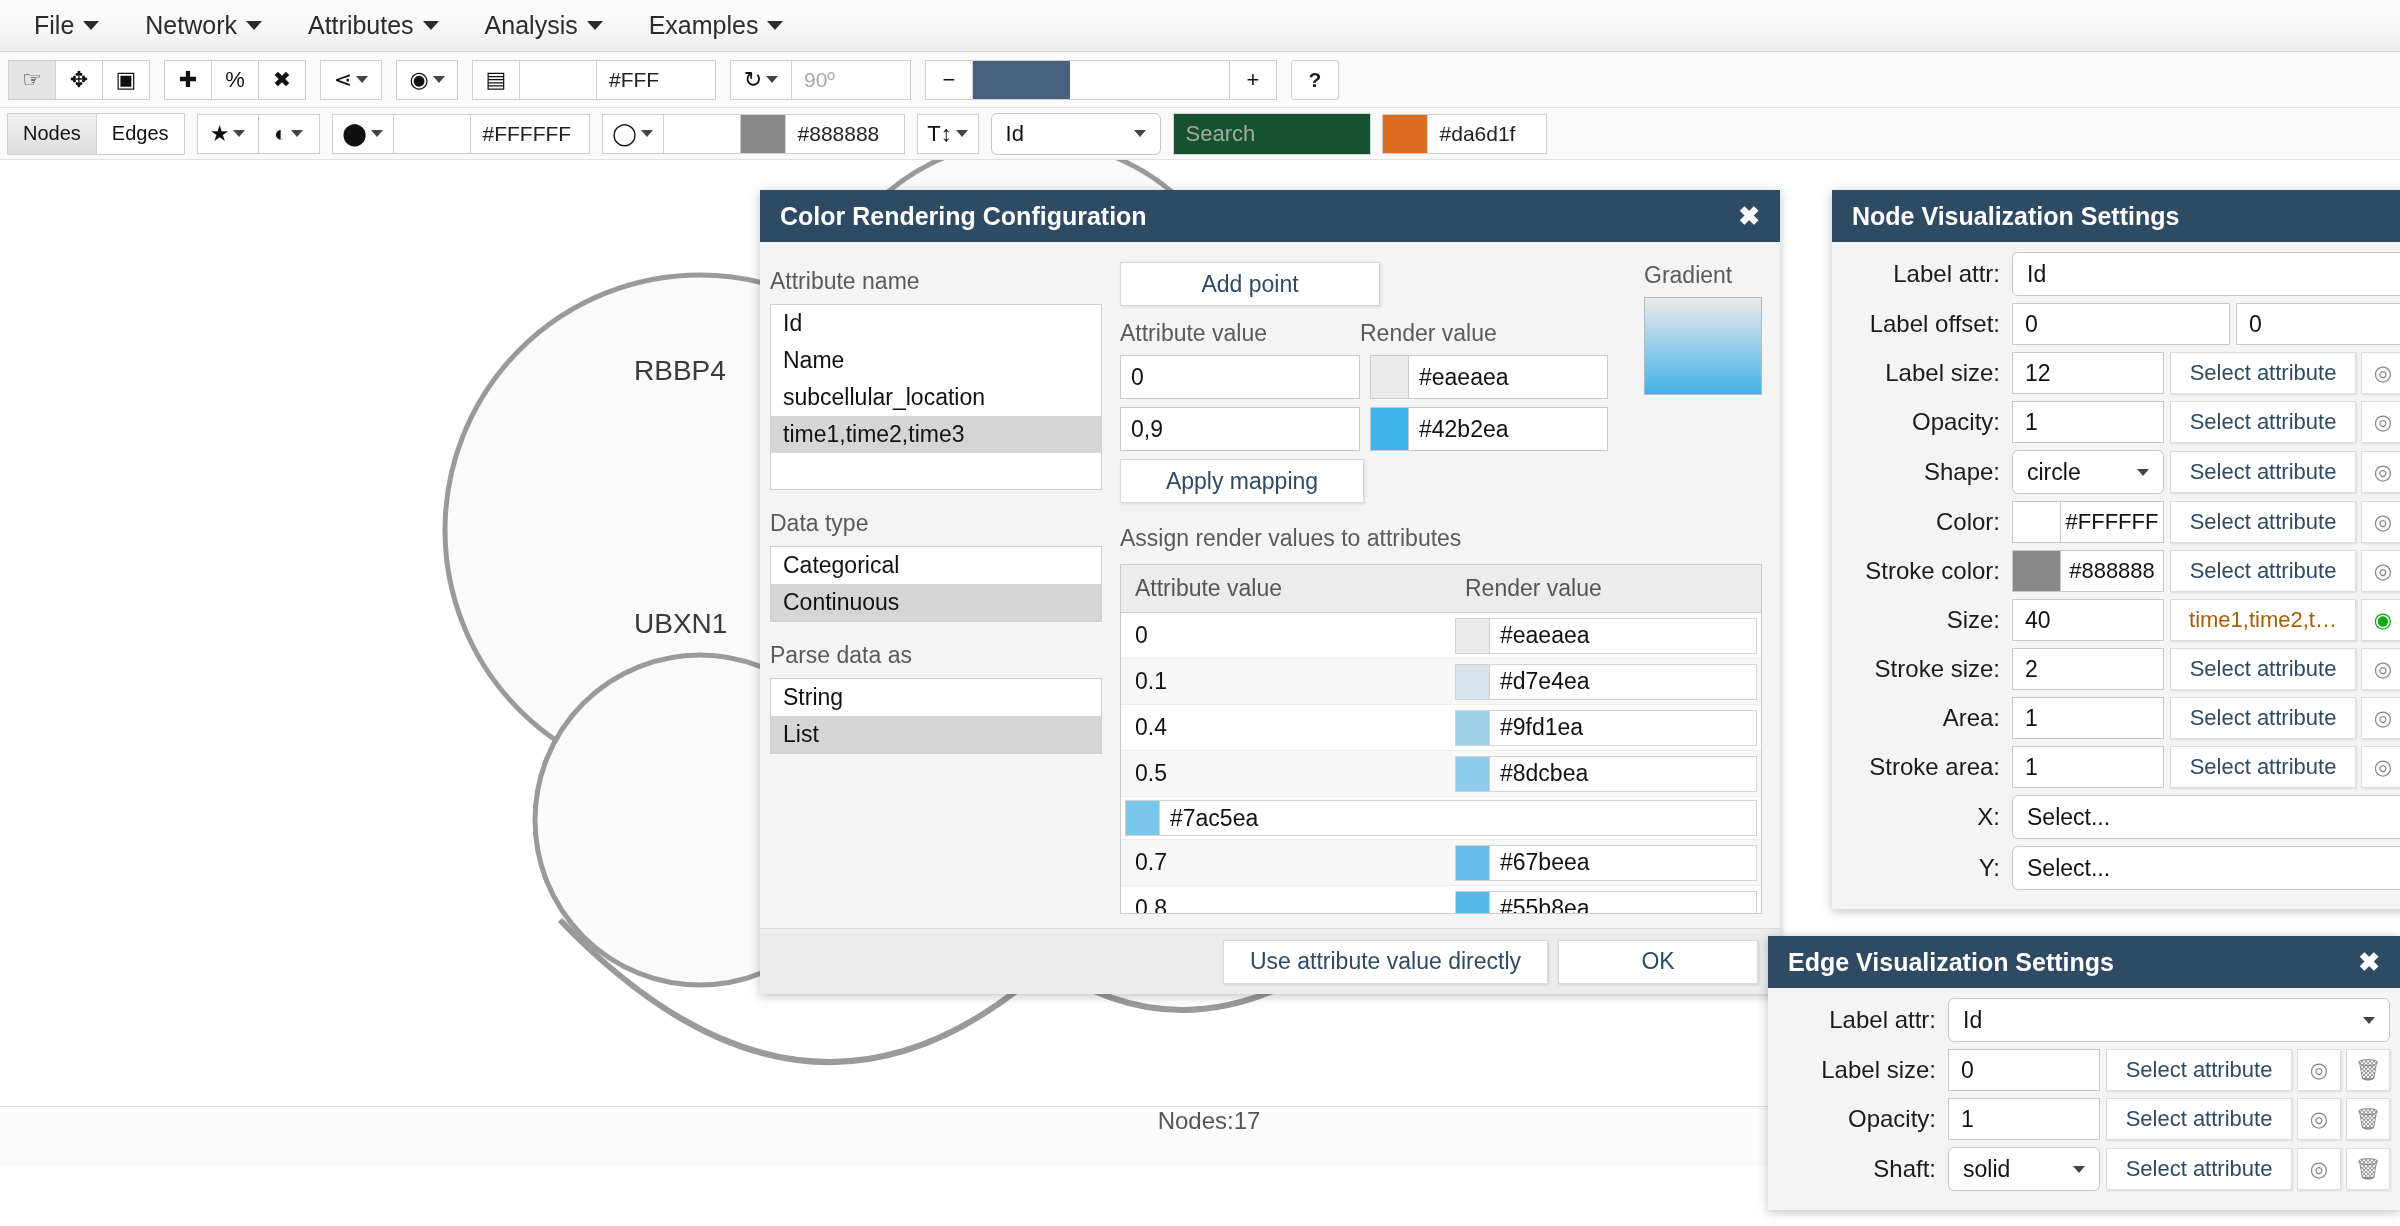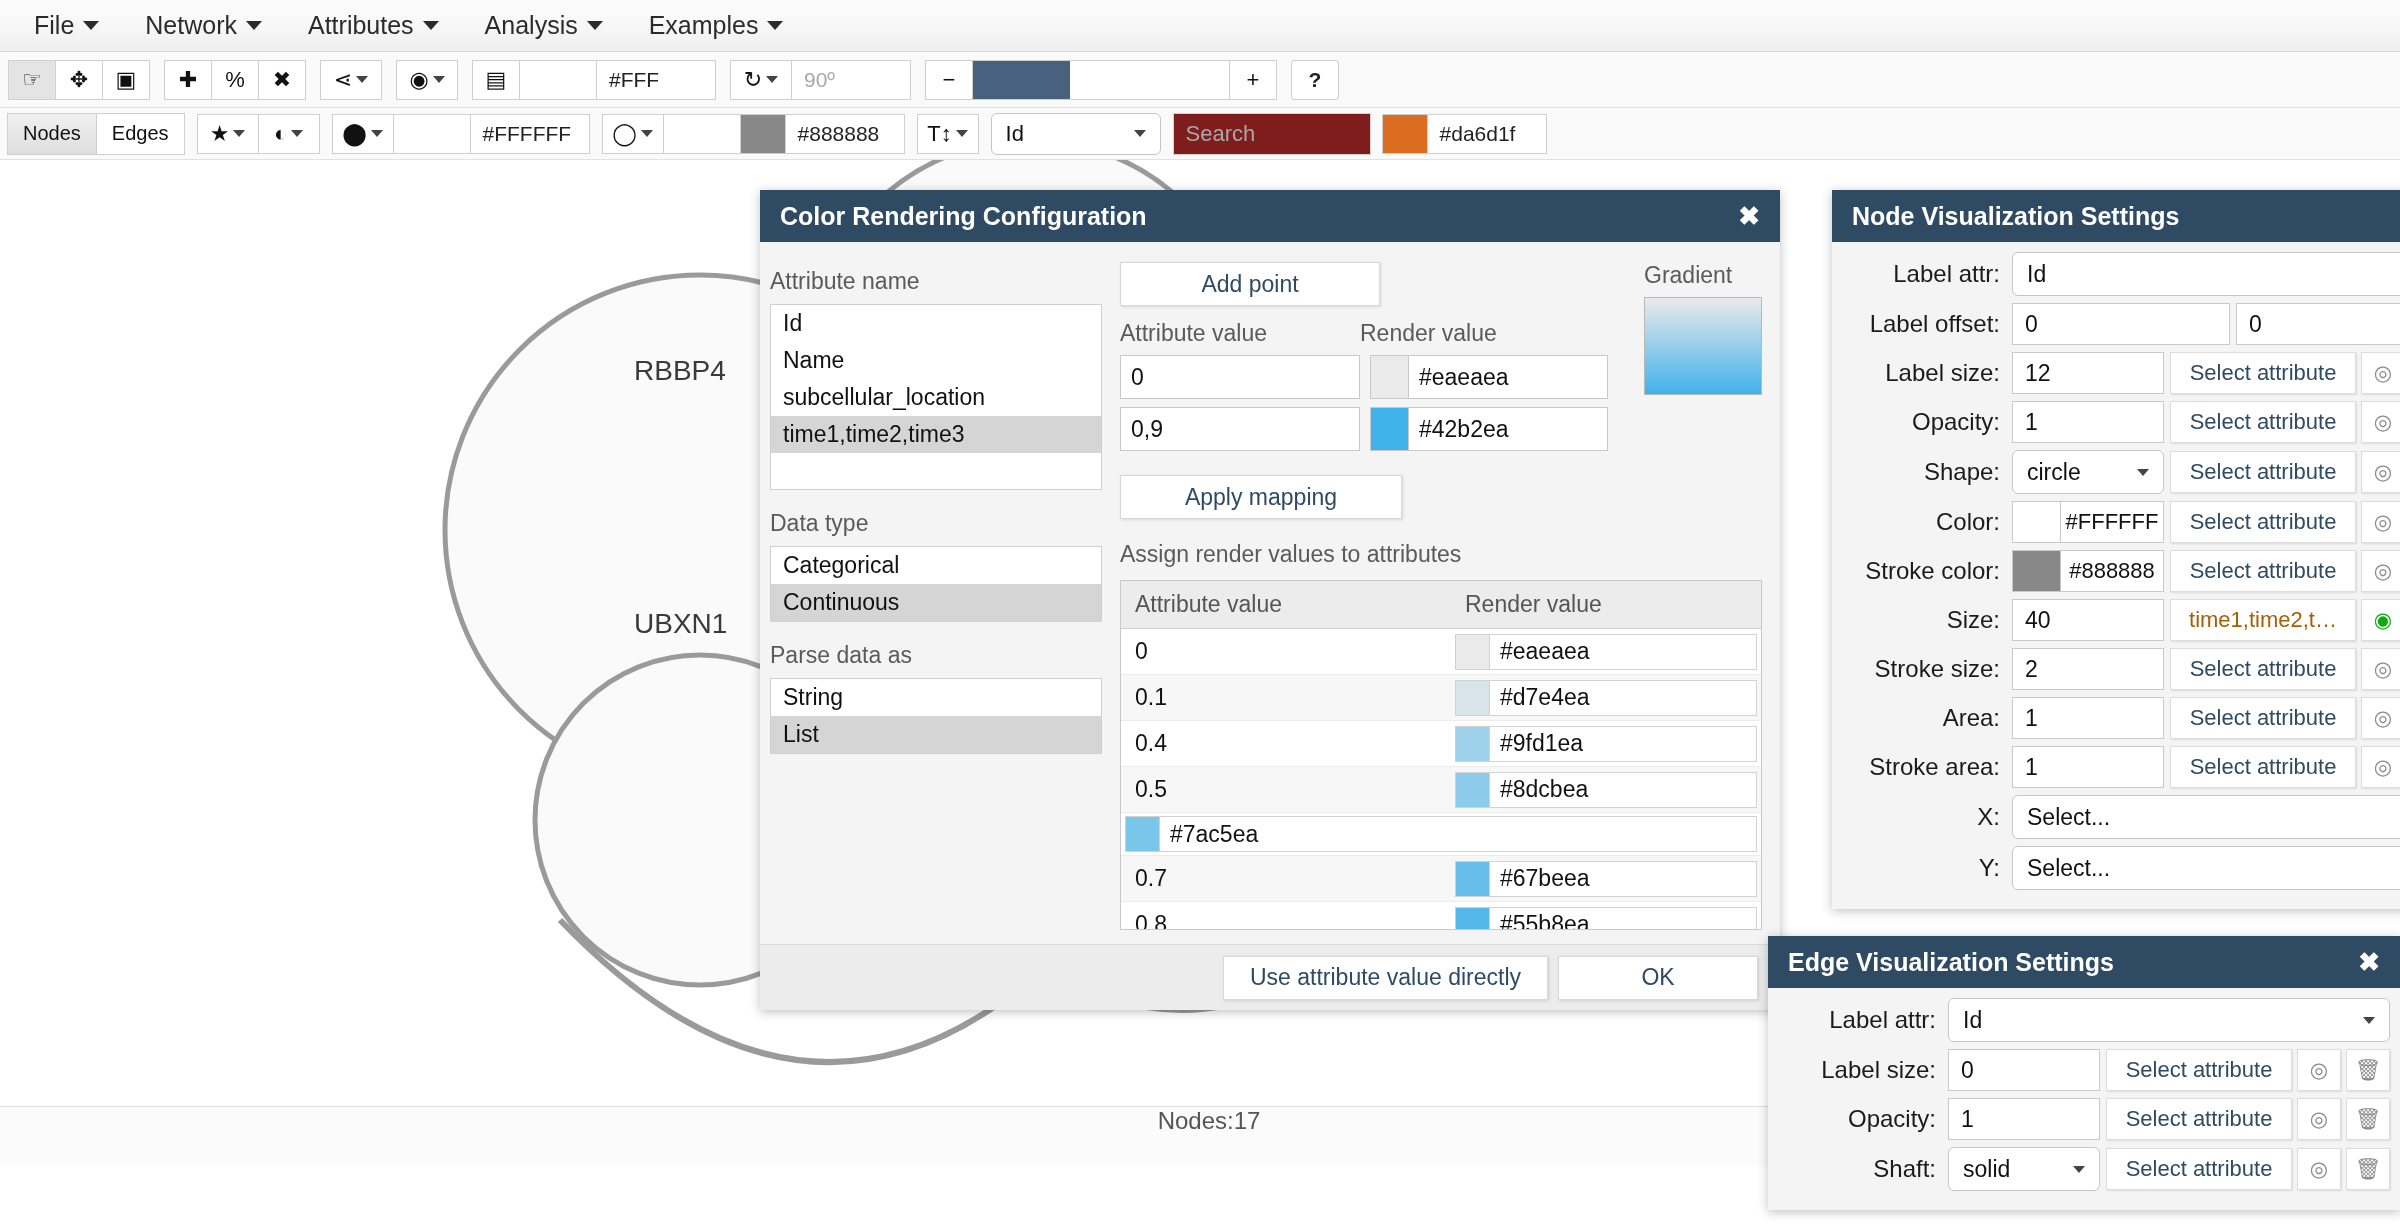--- a/index.html
+++ b/index.html
@@ -100,21 +100,21 @@
   }
   .seg.on { background: linear-gradient(to bottom,#f0f0f0,#dedede); }
   .selbox {
     height: 42px; border: 1px solid #c6c6c6; border-radius: 6px;
     background: #fff; display: flex; align-items: center;
     justify-content: space-between; padding: 0 14px;
     font-size: 22px; color: #111; min-width: 140px; cursor: pointer;
   }
   .searchbox {
     height: 42px; width: 198px; border: 1px solid #d2d2d2;
-    background: #7f1d1d; display: flex; align-items: center;
+    background: #14532d; display: flex; align-items: center;
     padding: 0 12px; font-size: 22px; color: #a8a8a8;
   }
 
   
   .canvas {
     position: absolute; left: 0; top: 160px;
     width: 2400px; height: 1006px;
     background: #ffffff; overflow: hidden;
   }
   .node-label {
@@ -446,21 +446,21 @@
                   <input class="v" type="text" value="0" style="">
                   <div class="cw" style="background: rgb(234, 234, 234);"></div>
                   <input class="h" type="text" value="#eaeaea" style="">
                 </div>
                 <div class="pairrow">
                   <input class="v" type="text" value="0,9" style="">
                   <div class="cw" style="background: rgb(66, 178, 234);"></div>
                   <input class="h" type="text" value="#42b2ea" style="">
                 </div>
               </div>
-            <div class="btn-wide" style="width:282px;margin-top:24px">Apply mapping</div>
+            <div class="btn-wide" style="width:244px;margin-top:8px">Apply mapping</div>
           </div>
           <div class="gradbox">
             <div class="fieldlabel" style="margin:0 0 8px 0">Gradient</div>
             <div class="grad" id="gradPreview" style="background: linear-gradient(rgb(234, 234, 234) 0%, rgb(66, 178, 234) 100%);"></div>
           </div>
         </div>
 
         <div class="fieldlabel" style="margin-top:22px">Assign render values to attributes</div>
         <div class="tablewrap">
           <div class="tbl-head">

